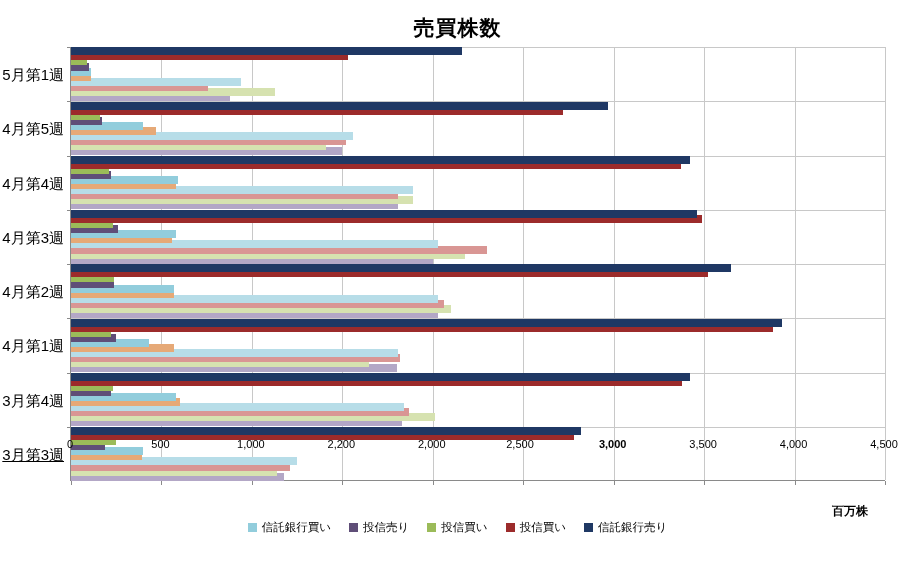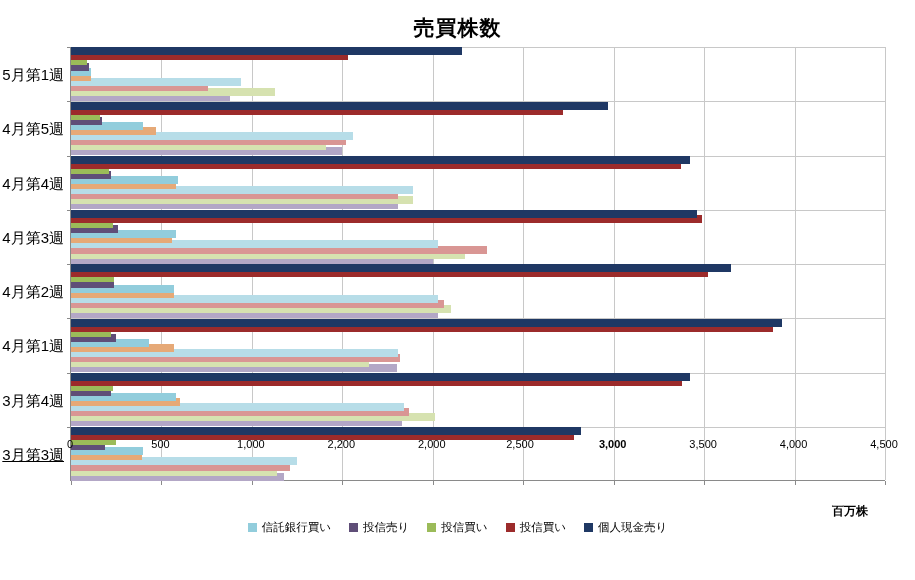--- a/index.html
+++ b/index.html
@@ -251,18 +251,18 @@
         <div class="legend-item">
           <span class="legend-swatch" style="background: rgb(155, 187, 89);"></span>
           <span>投信買い</span>
         </div>
         <div class="legend-item">
           <span class="legend-swatch" style="background: rgb(156, 43, 43);"></span>
           <span>投信買い</span>
         </div>
         <div class="legend-item">
           <span class="legend-swatch" style="background: rgb(31, 56, 100);"></span>
-          <span>個人現金売り</span>
+          <span>信託銀行売り</span>
         </div>
       </div>
     </div>
 
 </div>
 
 </body></html>

